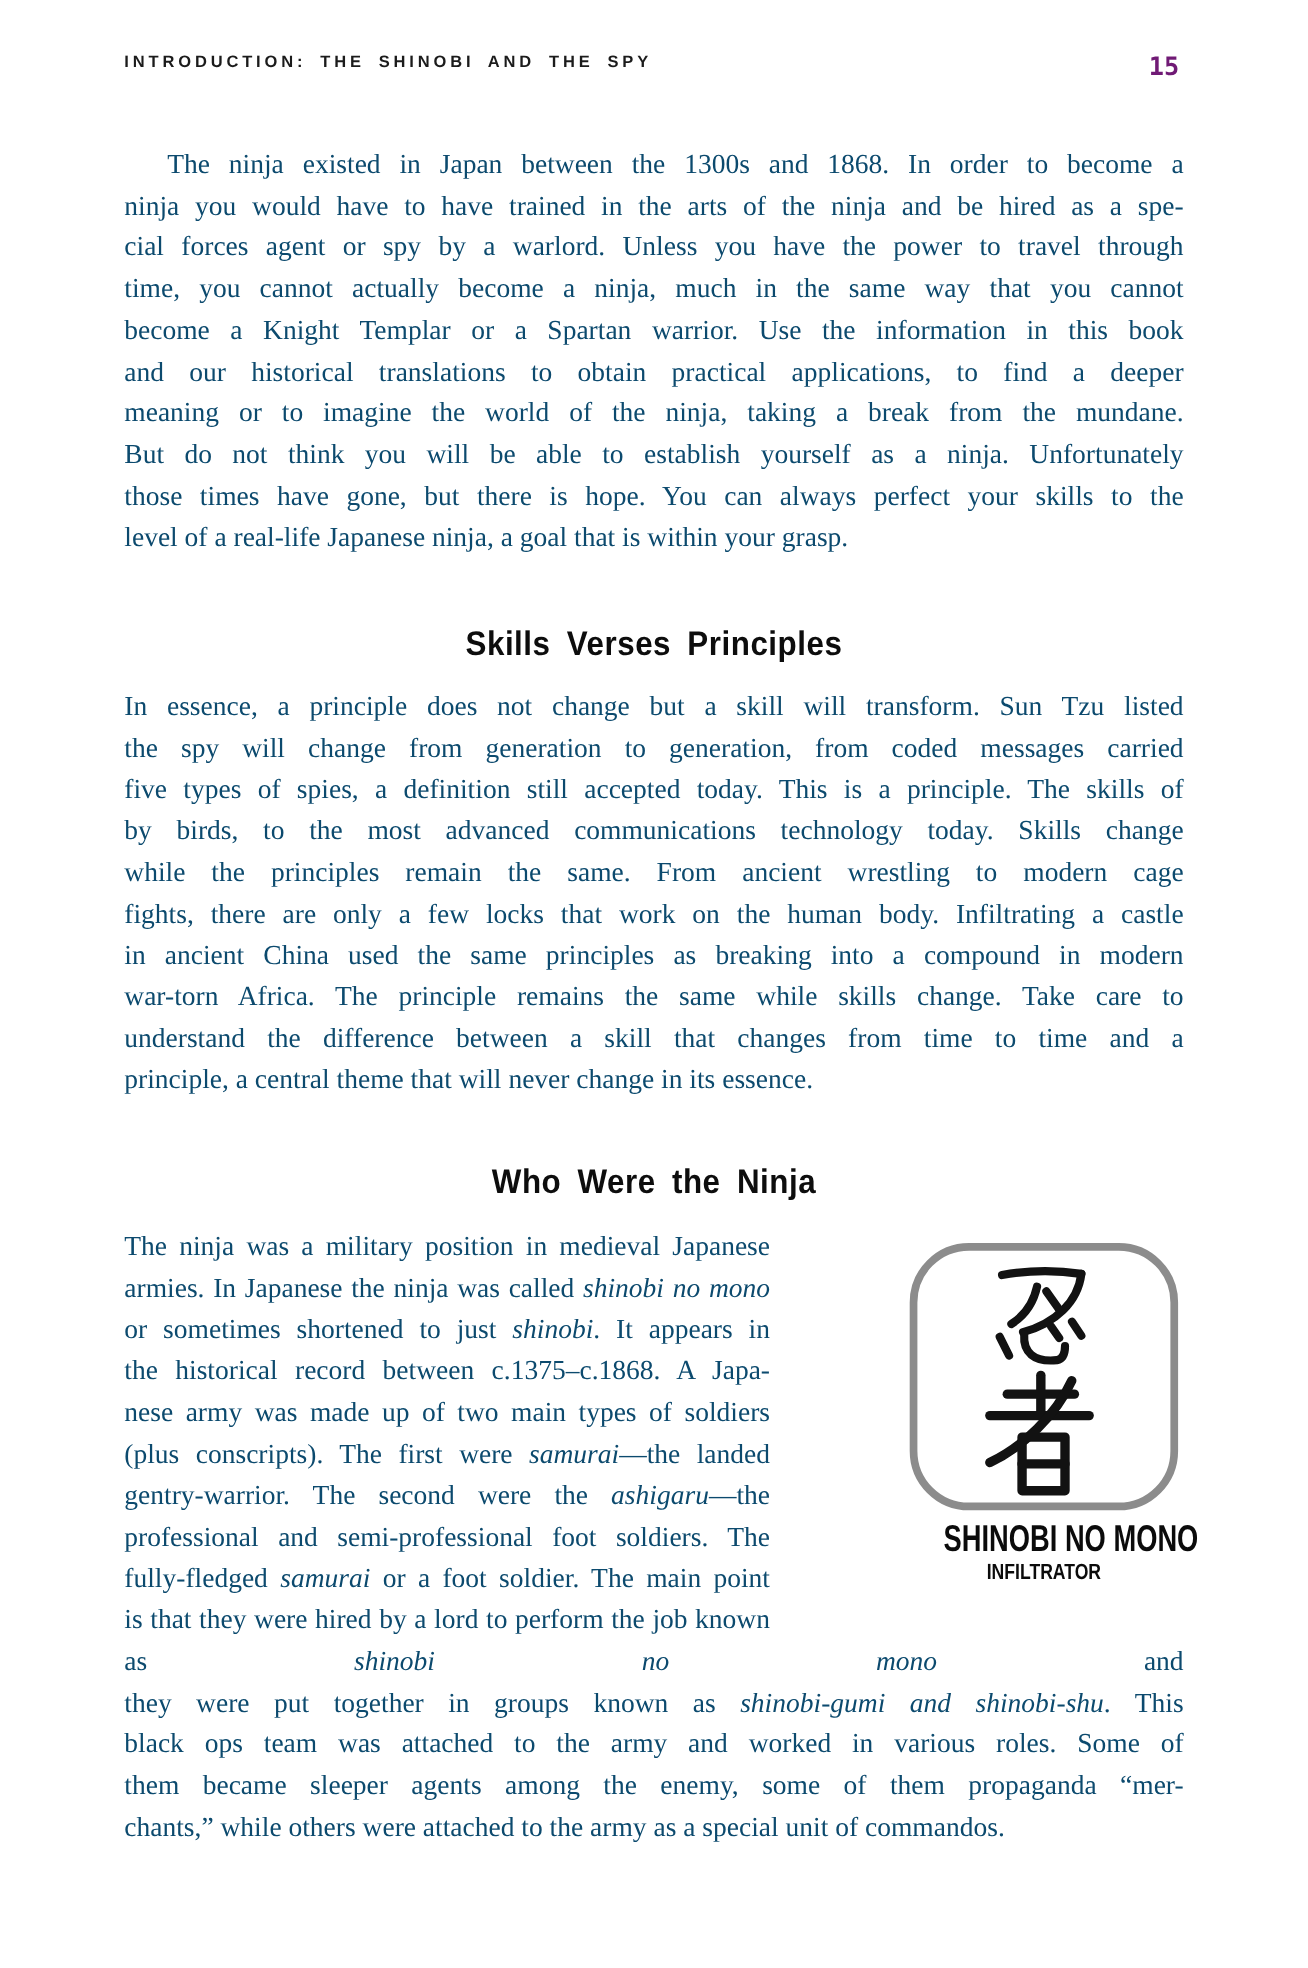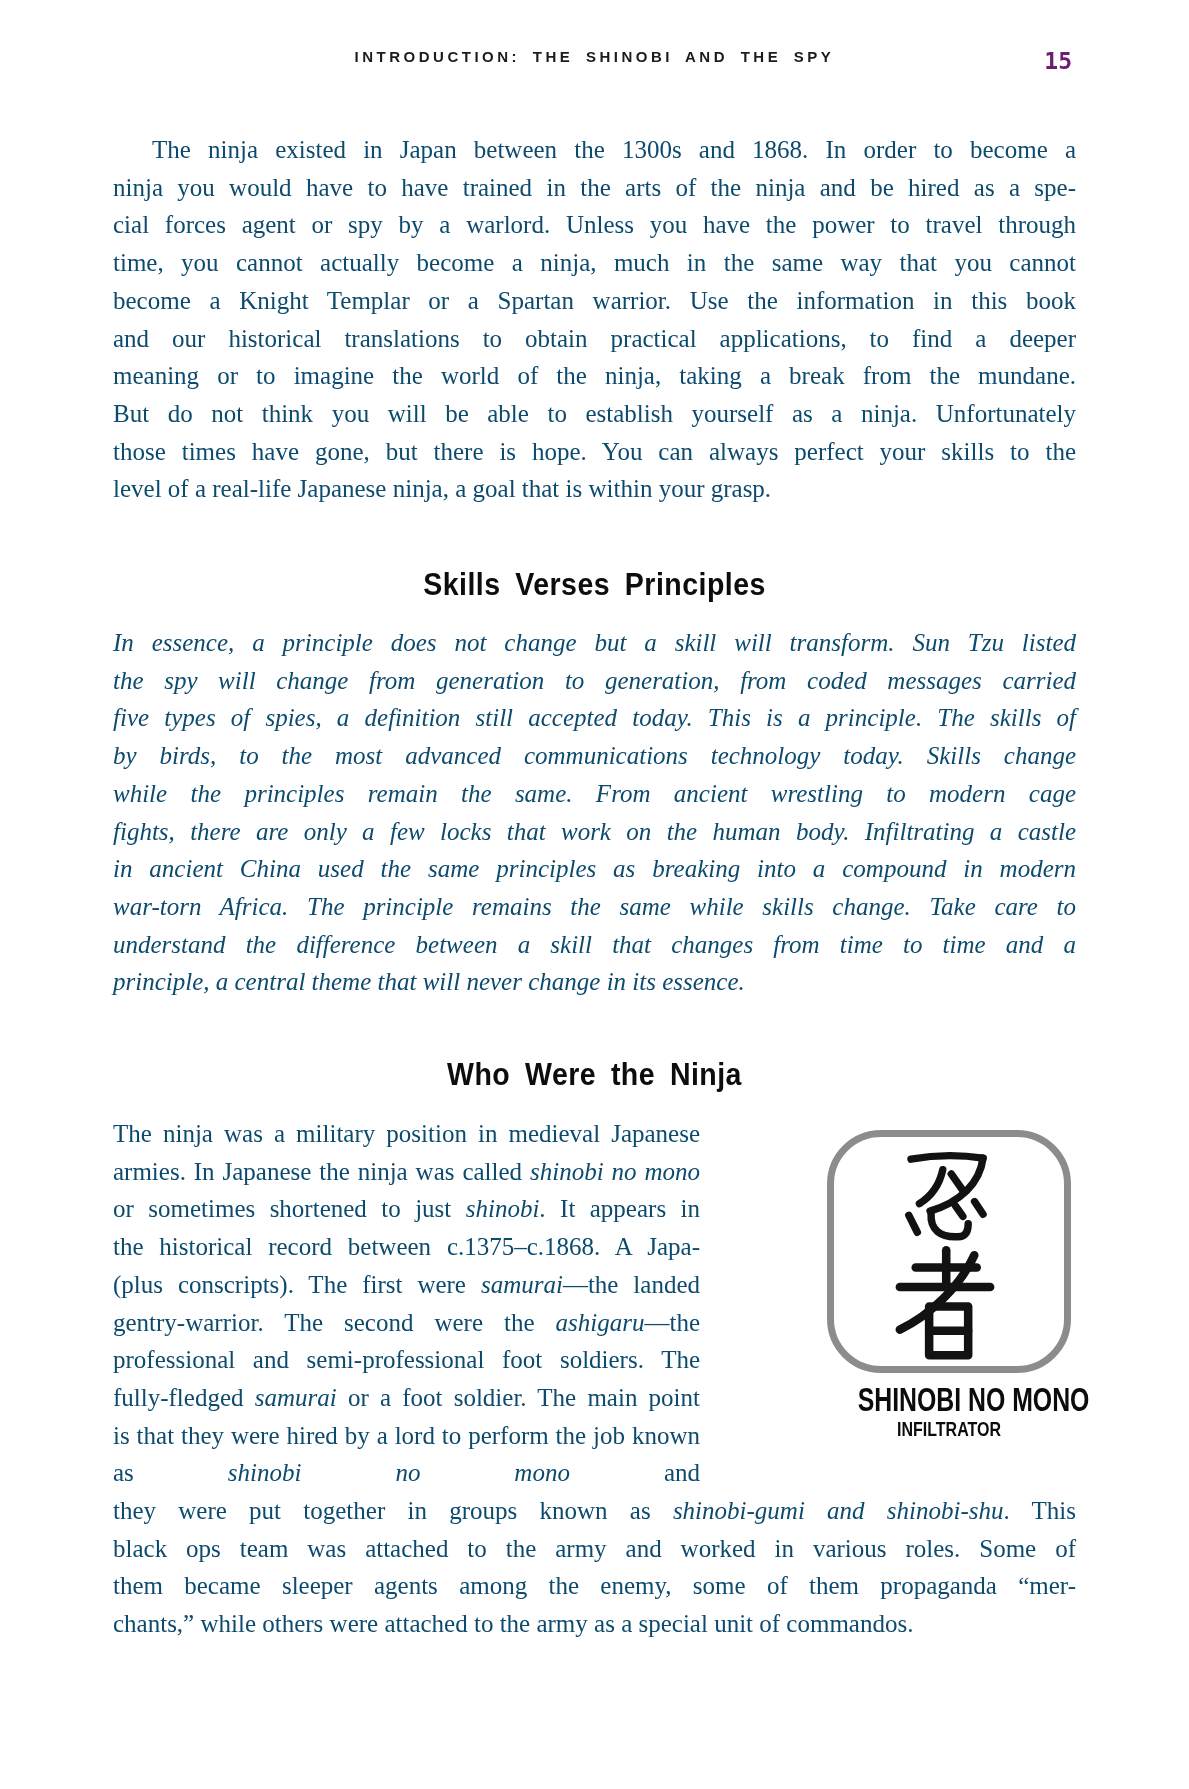--- a/index.html
+++ b/index.html
@@ -2,37 +2,37 @@
 <html><head>
 <meta charset="utf-8">
 <style>
   html,body { margin:0; padding:0; background:#ffffff; }
   .page {
     position:relative; width:1189px; height:1789px; background:#ffffff;
     font-family:"Liberation Serif", serif; color:#141414; overflow:hidden;
   }
   .running-head { position:absolute; top:48px; left:113px; width:963px; height:24px; }
   .head-title {
-    text-align:center; font-family:"Liberation Sans", sans-serif; font-weight:bold;
+    text-align:left; font-family:"Liberation Sans", sans-serif; font-weight:bold;
     font-size:15px; letter-spacing:3.5px; word-spacing:5px; color:#1b1b1b;
   }
   .page-num {
     position:absolute; right:4px; top:0; font-family:"DejaVu Sans Mono", monospace;
     font-weight:bold; font-size:23px; color:#701a75;
   }
   .content { position:absolute; left:113px; top:0; width:963px; }
   .para { position:absolute; left:0; width:963px; }
   .line {
     font-size:25px; line-height:37.7px; text-align:justify; text-align-last:justify;
     color:#0c4a6e;
   }
   .line.last { text-align-last:left; }
   .line.indent { text-indent:39px; }
   #p1 { top:131px; }
-  #p2 { top:624px;font-style:italic; }
+  #p2 { top:624px; }
   #p3 { top:1115px; }
   h2.section-heading {
     position:absolute; left:0; width:963px; margin:0; text-align:center;
     font-family:"Liberation Sans", sans-serif; font-weight:bold; font-size:31px;
     letter-spacing:0.5px; word-spacing:7px; line-height:1.2; color:#0d0d0d;
     transform:scaleX(0.92); transform-origin:center;
   }
   #h-skills { top:566px; }
   #h-who { top:1056px; }
   .figure-float { float:right; width:376px; height:377px; }
@@ -125,20 +125,21 @@
             </svg>
           </div>
           <div class="caption-title">SHINOBI NO MONO</div>
           <div class="caption-sub">INFILTRATOR</div>
         </div>
       </div>
     <div class="line">The ninja was a military position in medieval Japanese</div>
         <div class="line">armies. In Japanese the ninja was called <i>shinobi no mono</i></div>
         <div class="line">or sometimes shortened to just <i>shinobi</i>. It appears in</div>
         <div class="line">the historical record between c.1375–c.1868. A Japa-</div>
+        <div class="line">nese army was made up of two main types of soldiers</div>
         <div class="line">(plus conscripts). The first were <i>samurai</i>—the landed</div>
         <div class="line">gentry-warrior. The second were the <i>ashigaru</i>—the</div>
         <div class="line">professional and semi-professional foot soldiers. The</div>
         <div class="line">fully-fledged <i>samurai</i> or a foot soldier. The main point</div>
         <div class="line">is that they were hired by a lord to perform the job known as <i>shinobi no mono</i> and</div>
         <div class="line">they were put together in groups known as <i>shinobi-gumi and shinobi-shu</i>. This</div>
         <div class="line">black ops team was attached to the army and worked in various roles. Some of</div>
         <div class="line">them became sleeper agents among the enemy, some of them propaganda “mer-</div>
         <div class="line last">chants,” while others were attached to the army as a special unit of commandos.</div>
       </div>

